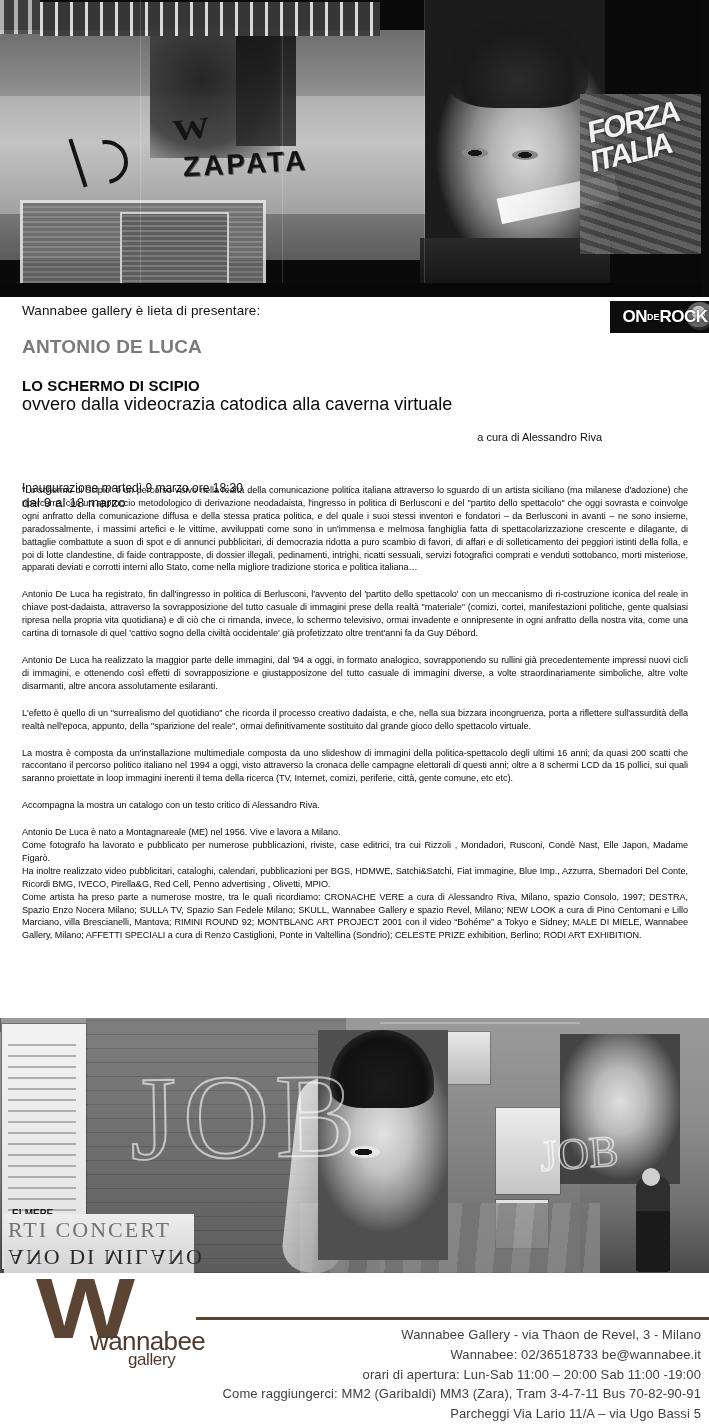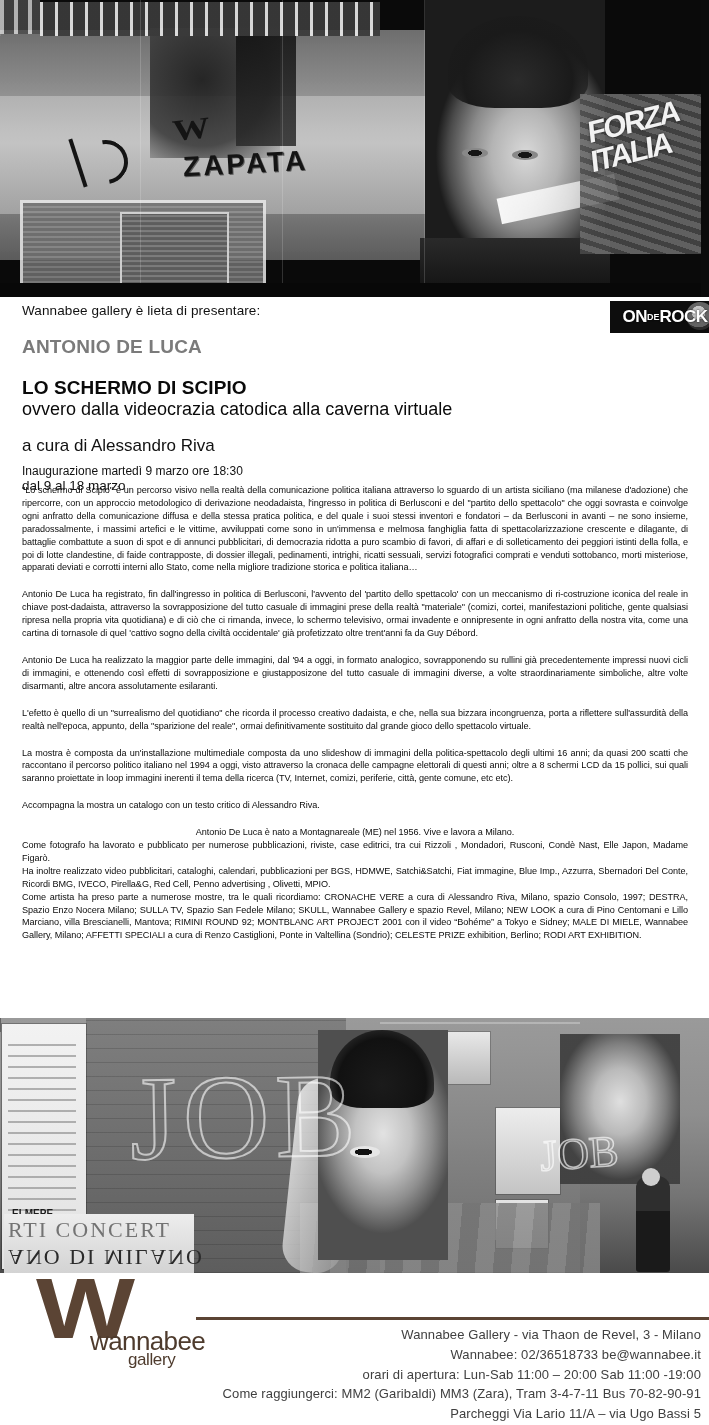--- a/index.html
+++ b/index.html
@@ -311,29 +311,29 @@
   }
   .presenta {
     font-size: 13.5px; color: #111; margin: 0 0 18px 0;
     letter-spacing: .1px;
   }
   .artist {
     font-size: 19px; font-weight: 700; color: #7b7b7b;
     letter-spacing: .2px; margin: 0 0 19px 0;
   }
   .title-main {
-    font-size: 19px; font-weight: 700; color: #0a0a0a;
+    font-size: 15px; font-weight: 700; color: #0a0a0a;
     letter-spacing: .1px; margin: 0;
   }
   .title-sub {
     font-size: 18px; font-weight: 400; color: #0a0a0a;
     letter-spacing: 0; margin: 0 0 16px 0;
   }
   .curator {
-    font-size: 17px; color: #111; margin: 0 0 8px 0;
+    font-size: 11px; color: #111; margin: 0 0 38px 0; text-align: right;
   }
   .dates-line1 {
     font-size: 12px; color: #111; margin: 0;
   }
   .dates-line2 {
     font-size: 13.5px; color: #111; margin: 0;
   }
 
   
   .body-copy {
@@ -342,21 +342,21 @@
   }
   .body-copy p {
     margin: 0 0 14px 0;
     font-size: 9.1px;
     line-height: 1.42;
     text-align: justify;
     color: #0b0b0b;
     letter-spacing: -.05px;
   }
   .body-copy p.tight { margin-bottom: 0; }
-  .body-copy p.nojust { text-align: center; }
+  .body-copy p.nojust { text-align: left; }
 
   
   .logo {
     position: absolute;
     left: 18px; top: 1278px;
     width: 175px; height: 86px;
   }
   .logo-w {
     position: absolute; left: 18px; top: -4px;
     font-family: "Liberation Sans", sans-serif;

